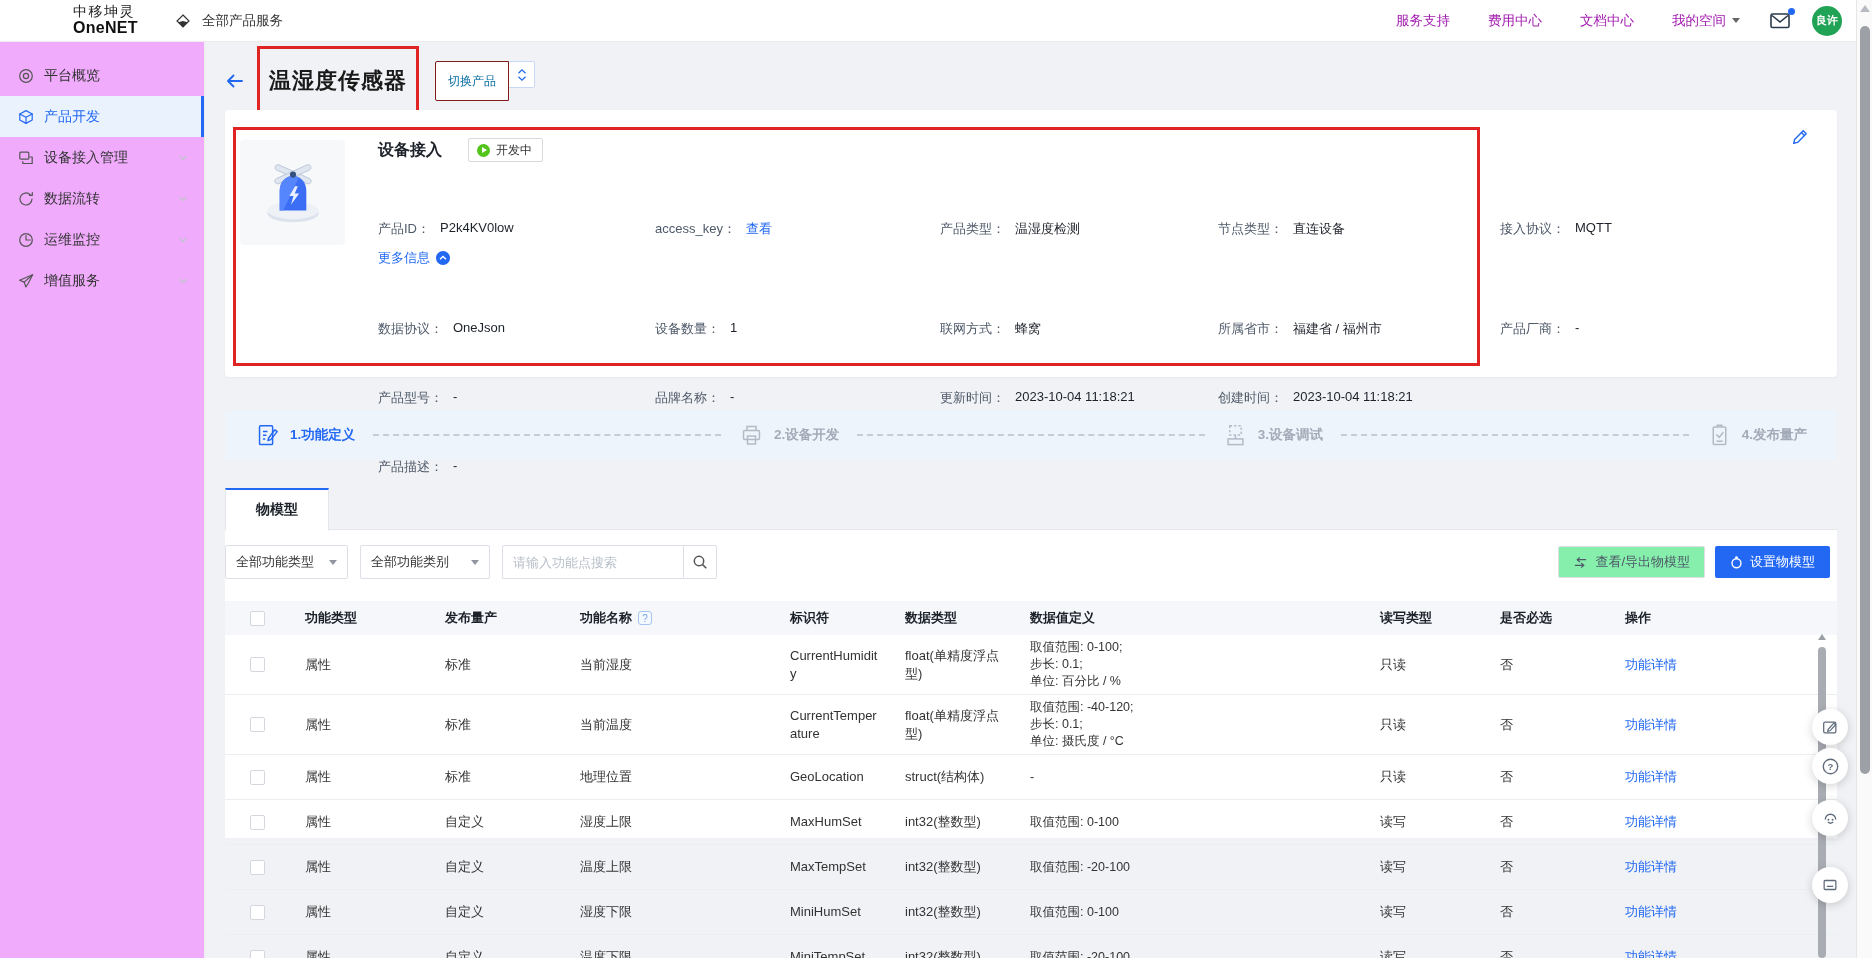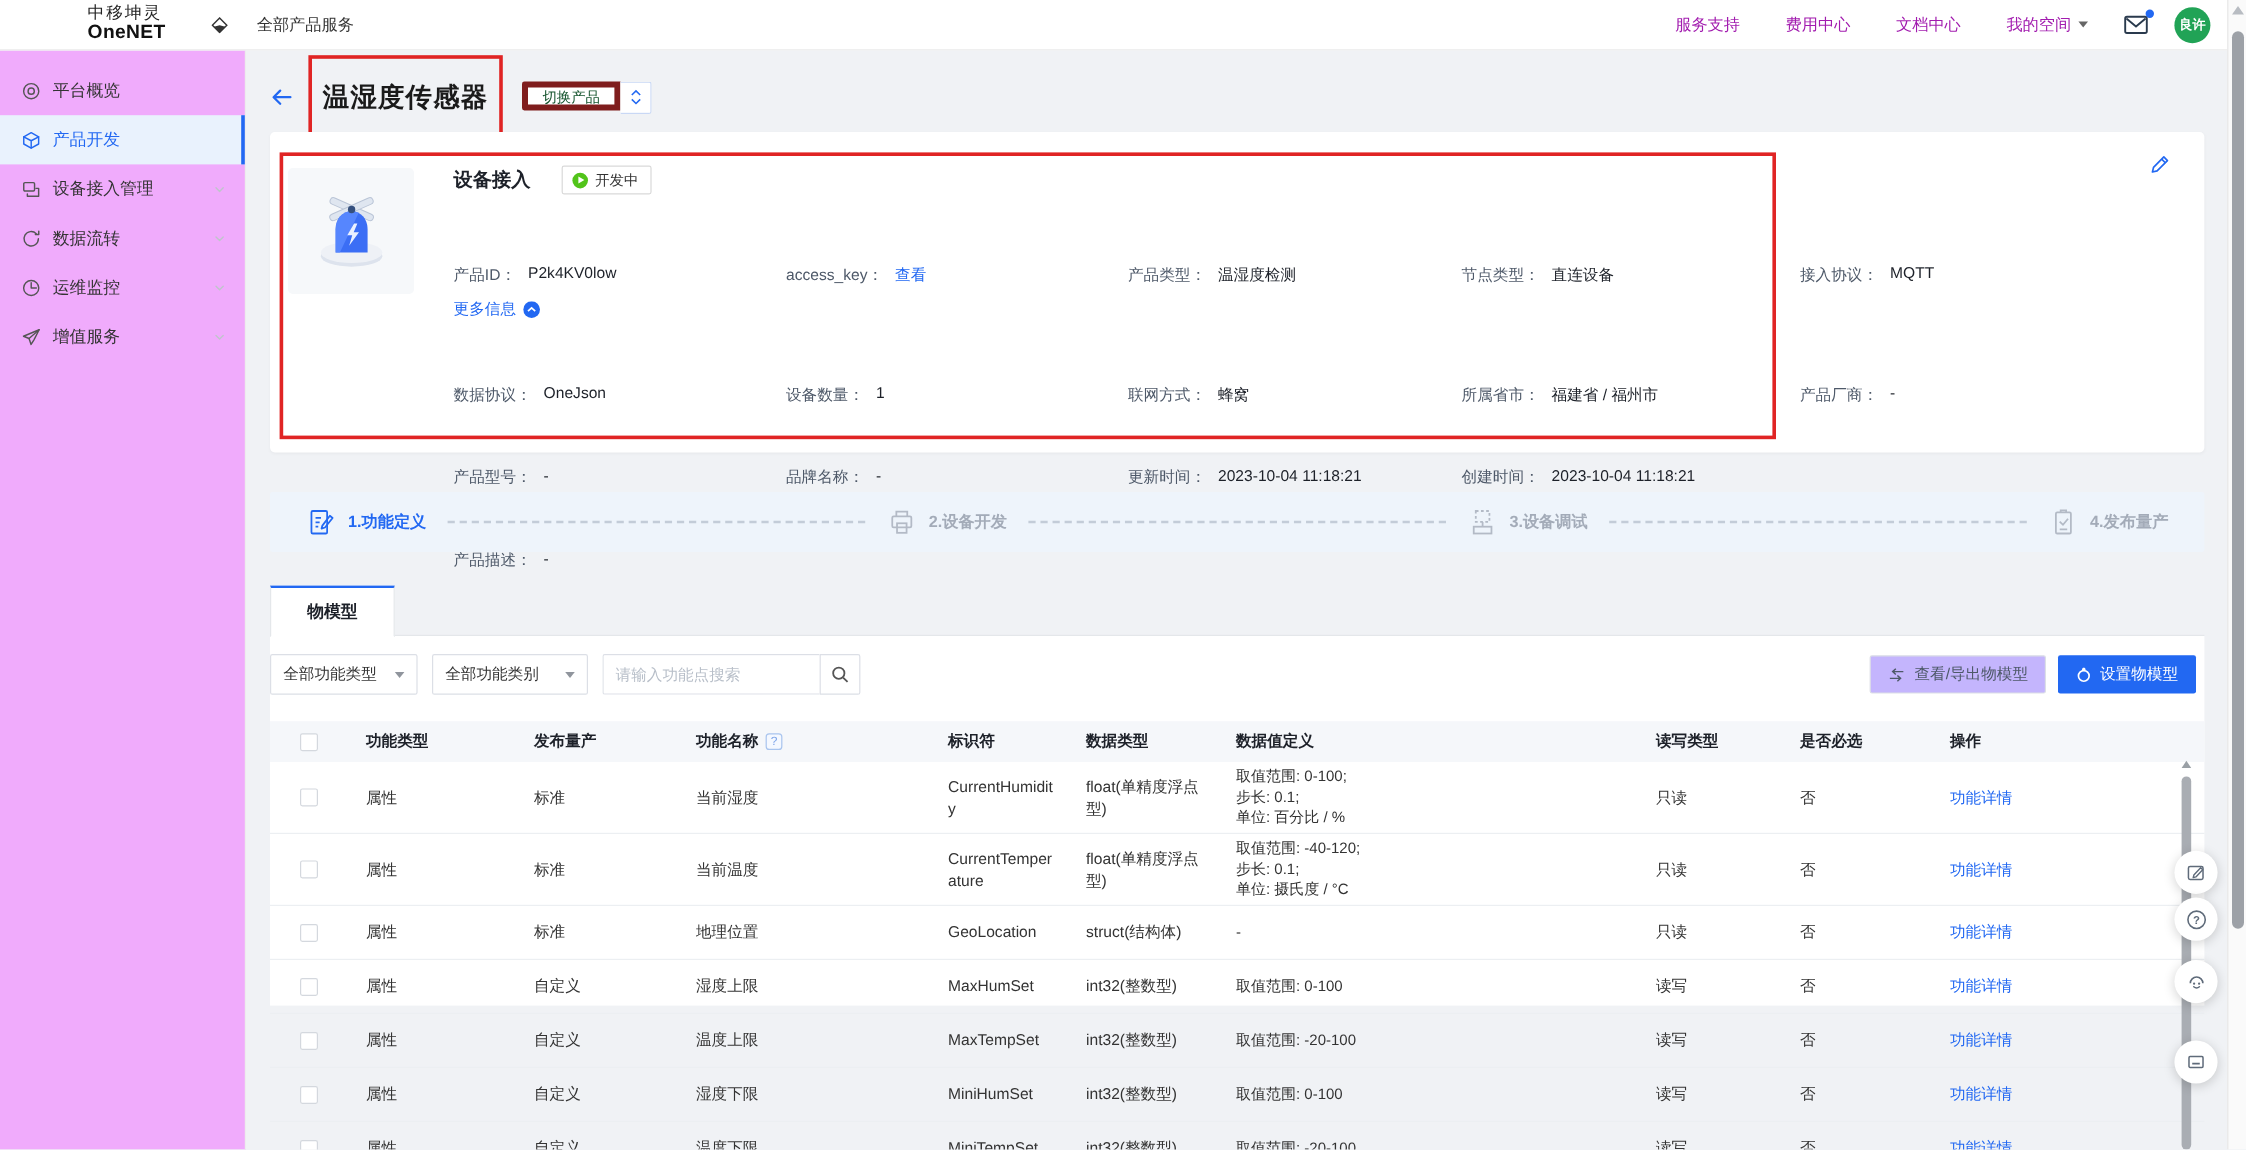--- a/index.html
+++ b/index.html
@@ -6,21 +6,21 @@
   html,body { width:1872px; height:958px; overflow:hidden; }
   body { position:relative; background:#f0f2f5; font-family:"Liberation Sans",sans-serif; color:#333; font-size:13px; }
   button { font-family:inherit; cursor:pointer; }
   svg { display:block; }
 
   
   .topbar { position:absolute; top:0; left:0; width:100%; height:42px; background:#fff; border-bottom:1px solid #ececec; display:flex; align-items:center; z-index:30; }
   .logo { margin-left:73px; line-height:1.1; cursor:pointer; }
   .logo-cn { font-family:"DejaVu Serif",serif; font-size:14px; letter-spacing:1.5px; color:#222; }
   .logo-en { font-size:16px; font-weight:bold; color:#111; letter-spacing:.3px; }
-  .all-products { margin-left:38px; display:flex; align-items:center; gap:24px; font-size:13.5px; color:#333; cursor:pointer; }
+  .all-products { margin-left:38px; display:flex; align-items:center; gap:12px; font-size:13.5px; color:#333; cursor:pointer; }
   .topnav { margin-left:auto; display:flex; align-items:center; margin-right:30px; font-size:13.5px; }
   .topnav-links { display:flex; gap:38px; margin-right:38px; }
   .topnav-link { cursor:pointer; color:#a21caf; }
   .myspace { display:flex; align-items:center; gap:6px; margin-right:30px; cursor:pointer; }
   .caret-down { width:0; height:0; border-left:4px solid transparent; border-right:4px solid transparent; border-top:5px solid #666; display:inline-block; }
   .mail { position:relative; margin-right:22px; cursor:pointer; }
   .mail-dot { position:absolute; top:-4px; right:-5px; width:7px; height:7px; border-radius:50%; background:#2268f2; }
   .avatar { width:30px; height:30px; border-radius:50%; background:#21a356; color:#fff; font-size:11px; font-weight:bold; display:flex; align-items:center; justify-content:center; cursor:pointer; }
 
   
@@ -32,21 +32,21 @@
   .sb-item.active::after { content:""; position:absolute; right:0; top:0; bottom:0; width:3px; background:#2268f2; }
   .sb-chev { margin-left:auto; color:#c0c4cc; }
 
   
   .main { position:absolute; left:205px; top:42px; right:0; bottom:0; padding:16px 35px 0 20px; overflow:hidden; }
   .title-row { display:flex; align-items:center; height:46px; margin-bottom:6px; }
   .back-arrow { color:#2268f2; margin-right:12px; cursor:pointer; display:flex; }
   .title-annotation { border:3px solid #e02424; padding:17px 9px; display:inline-block; }
   .page-title { font-size:22px; font-weight:bold; color:#1a1a1a; letter-spacing:1px; }
   .switch-group { margin-left:16px; display:flex; }
-  .btn-switch { height:24px; padding:0 12px; border:5px solid #7f1d1d; background:#fff; color:#14532d; font-size:12px; border-radius:2px 0 0 2px; }
+  .btn-switch { height:40px; padding:0 12px; border:1px solid #7f1d1d; background:#fff; color:#0369a1; font-size:12px; border-radius:2px 0 0 2px; }
   .btn-switch-caret { height:27px; width:26px; border:1px solid #c9d8f5; border-left:none; background:#fff; color:#2268f2; border-radius:0 2px 2px 0; display:flex; align-items:center; justify-content:center; }
 
   
   .card { position:relative; background:#fff; border-radius:4px; height:267px; box-shadow:0 1px 3px rgba(0,0,0,.04); }
   .card-annotation { position:absolute; left:8px; top:17px; width:1247px; height:239px; border:3px solid #e02424; pointer-events:none; z-index:2; }
   .prod-img { position:absolute; left:15px; top:30px; width:105px; height:105px; background:#f6f8fa; border-radius:4px; display:flex; align-items:center; justify-content:center; }
   .edit-icon { position:absolute; right:28px; top:18px; color:#2268f2; cursor:pointer; }
   .card-content { position:absolute; left:153px; top:28px; right:40px; }
   .card-head { display:flex; align-items:center; margin-bottom:18px; }
   .card-title { font-size:16px; font-weight:bold; color:#1d2129; }
@@ -74,21 +74,21 @@
   .tab { height:43px; margin-bottom:-1px; background:#fff; border:1px solid #e4e7ea; border-top:2px solid #2268f2; border-bottom:1px solid #fff; padding:0 30px; line-height:38px; font-size:14px; color:#1d2129; font-weight:bold; z-index:1; cursor:pointer; }
   .panel { background:#fff; padding-top:15px; height:308px; }
   .filters { display:flex; align-items:center; height:34px; }
   .dd { height:34px; width:123px; border:1px solid #dcdfe6; border-radius:2px; background:#fff; display:flex; align-items:center; justify-content:space-between; padding:0 10px; font-size:13px; color:#333; cursor:pointer; }
   .dd .caret-down { border-top-color:#90959d; }
   .dd2 { width:130px; margin-left:12px; }
   .search-box { display:flex; margin-left:12px; }
   .search-input { width:181px; height:34px; border:1px solid #dcdfe6; border-right:none; border-radius:2px 0 0 2px; padding:0 10px; font-size:13px; color:#333; outline:none; font-family:inherit; }
   .search-input::placeholder { color:#b8bfc9; }
   .search-btn { width:34px; height:34px; border:1px solid #dcdfe6; border-radius:0 2px 2px 0; background:#fff; display:flex; align-items:center; justify-content:center; color:#555; }
-  .btn-outline { margin-left:auto; height:32px; border:1px solid #dcdfe6; background:#c4b5fd; border-radius:2px; color:#4e5969; font-size:13px; display:flex; align-items:center; gap:7px; padding:0 14px; }
+  .btn-outline { margin-left:auto; height:32px; border:1px solid #dcdfe6; background:#86efac; border-radius:2px; color:#4e5969; font-size:13px; display:flex; align-items:center; gap:7px; padding:0 14px; }
   .btn-primary { margin-left:10px; margin-right:7px; height:32px; background:#2268f2; border:none; border-radius:2px; color:#fff; font-size:13px; display:flex; align-items:center; gap:7px; padding:0 15px; }
 
   
   .table { margin-top:22px; }
   .thead, .trow { display:grid; grid-template-columns:65px 140px 135px 210px 115px 125px 350px 120px 125px 1fr; }
   .thead { background:#f5f7fa; height:34px; align-items:center; font-size:13px; font-weight:bold; color:#1d2129; }
   .thead > div, .trow > div { padding-left:15px; }
   .col-check { padding-left:0 !important; display:flex; justify-content:center; align-items:center; }
   .col-name { display:flex; align-items:center; }
   .help-ico { display:inline-flex; width:14px; height:14px; border:1px solid #a8c4ee; color:#7ba3e8; border-radius:3px; font-size:10px; font-weight:normal; align-items:center; justify-content:center; margin-left:6px; background:#f4f8ff; cursor:pointer; }

